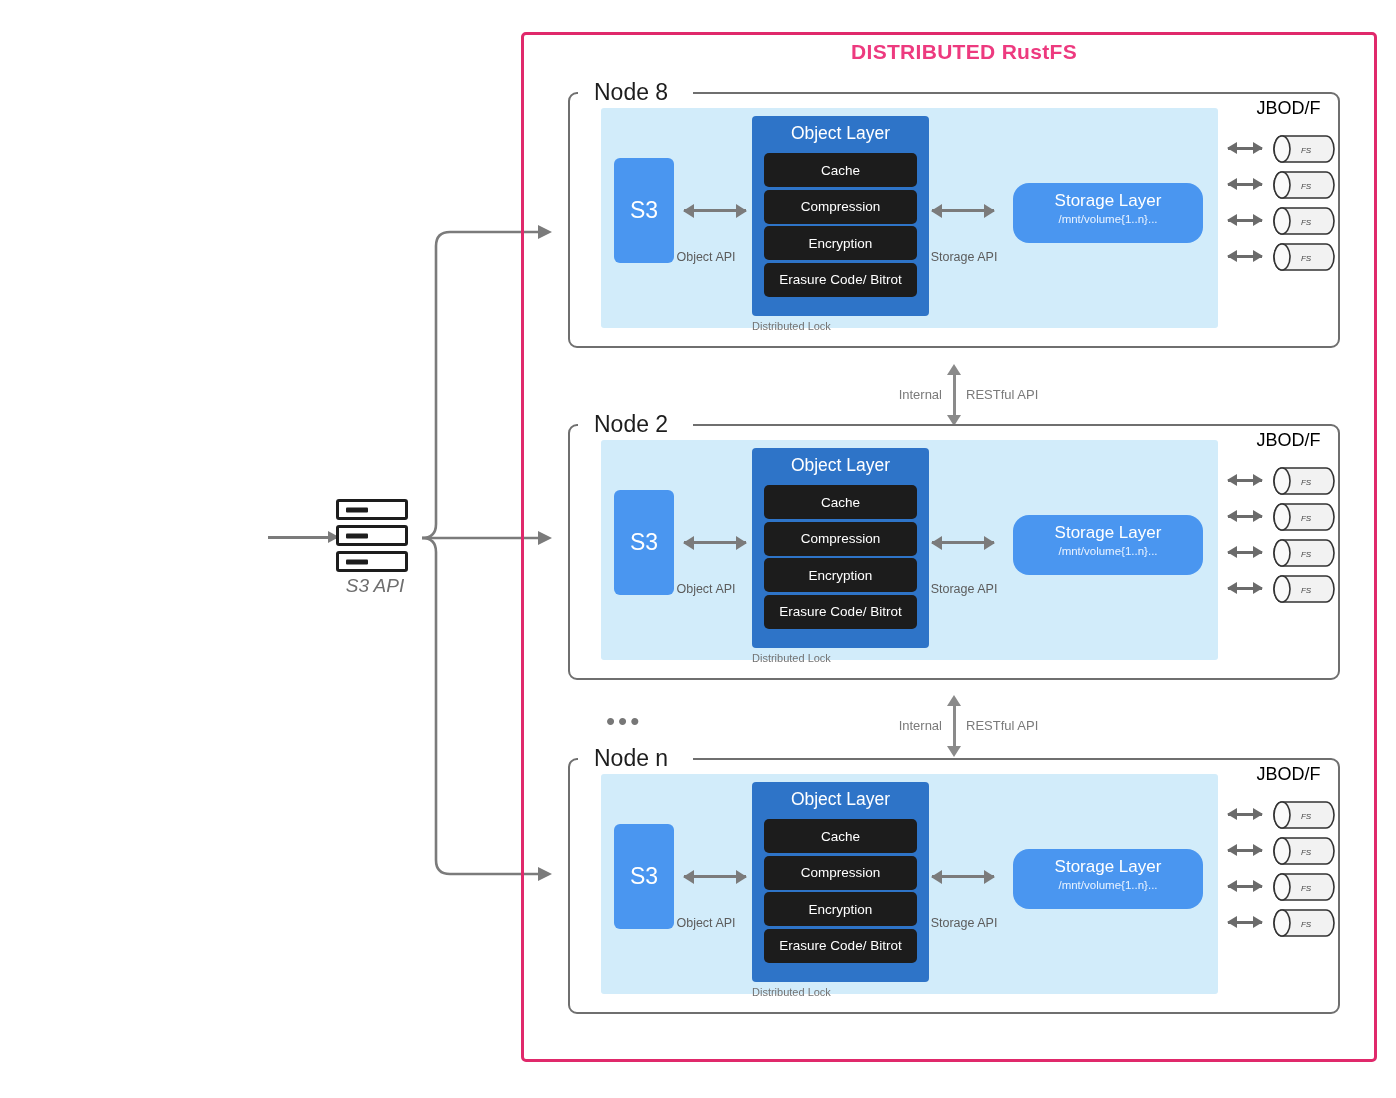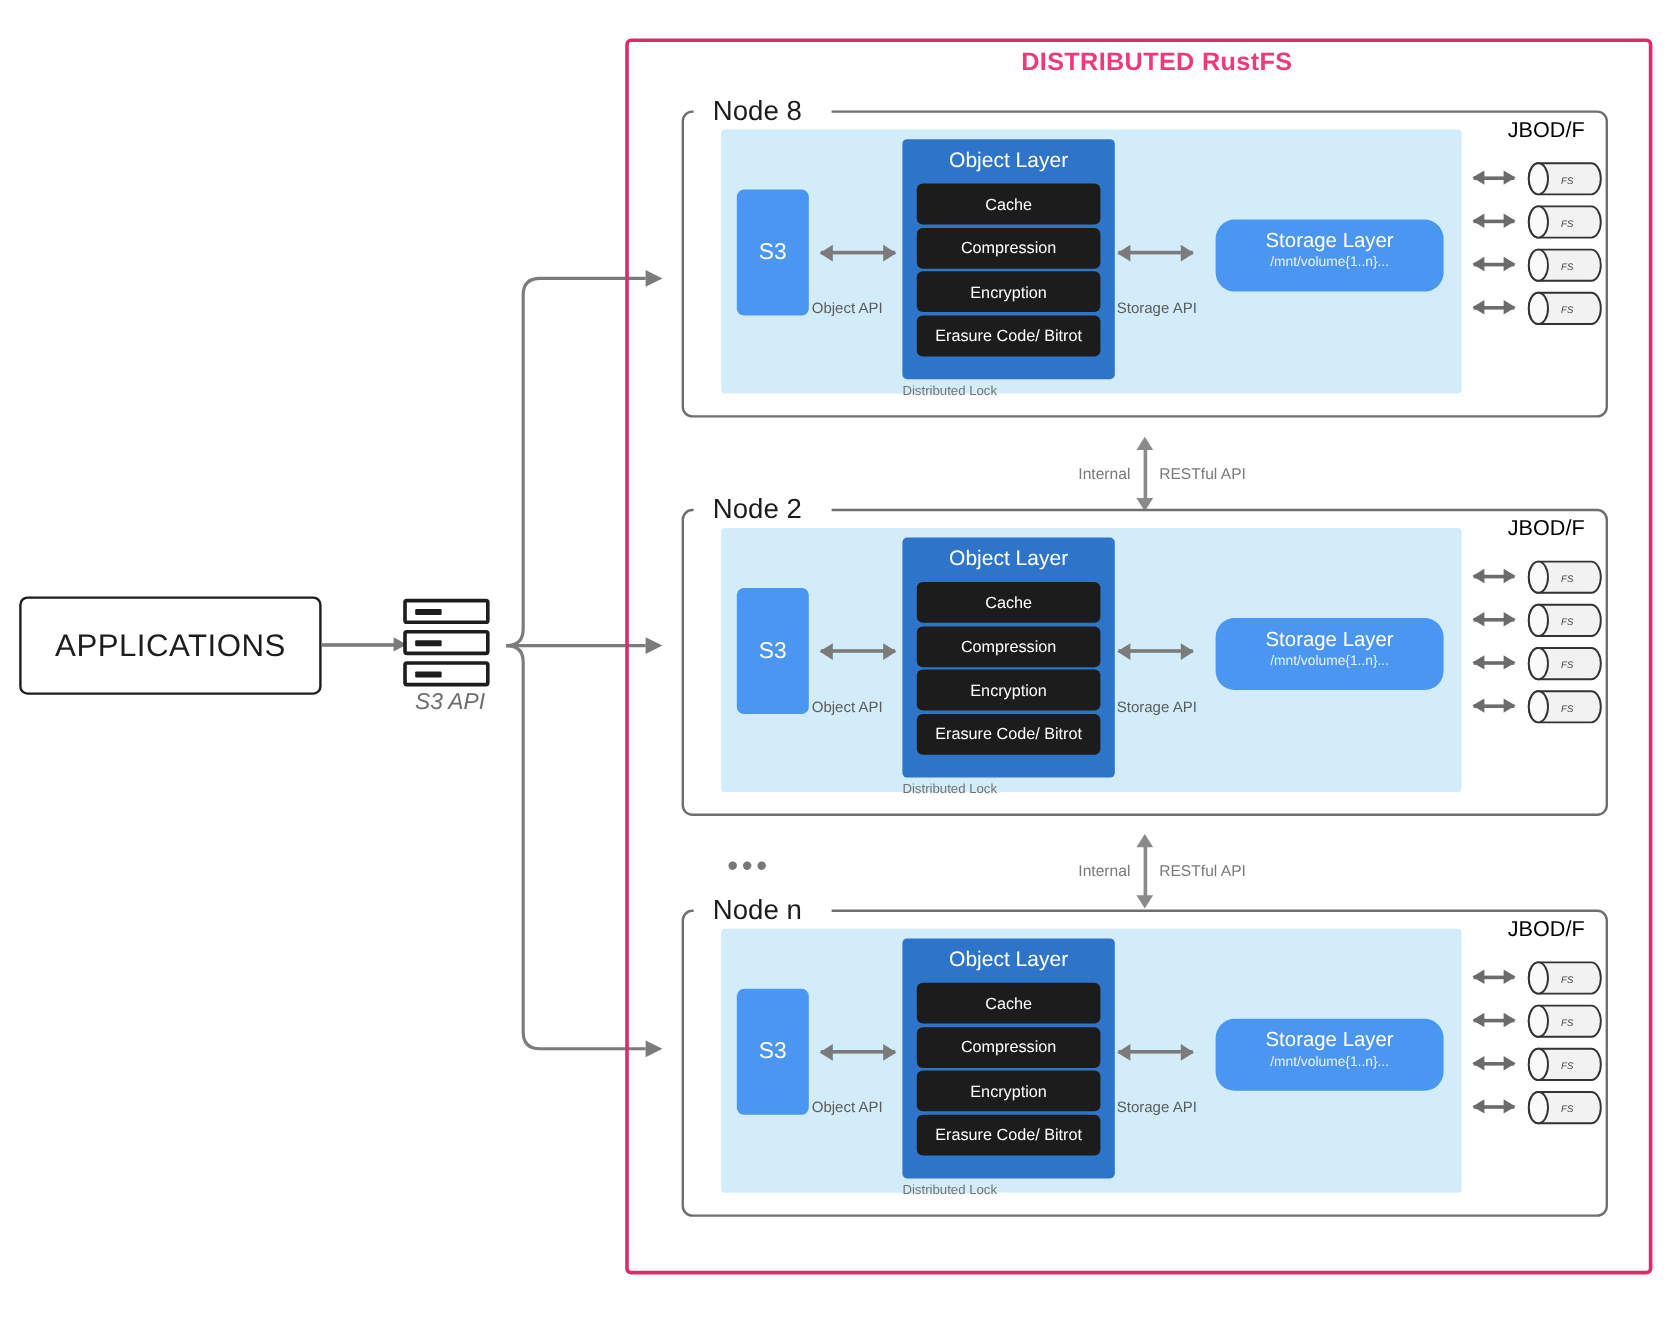--- a/index.html
+++ b/index.html
@@ -78,21 +78,21 @@
   .panel{
     position:absolute; left:33px; top:30px; width:617px; height:220px;
     background:#D2ECFA; border-radius:3px;
   }
 
   
   .s3-box{
     position:absolute; left:13px; top:50px; width:60px; height:105px;
     background:#4A96F0; border-radius:6px;
     display:flex; align-items:center; justify-content:center;
-    color:#fff; font-size:19px;
+    color:#fff; font-size:23px;
   }
   .object-api-lbl{
     position:absolute; left:60px; top:142px; width:90px; text-align:center;
     font-size:12.5px; color:#5c5c5c;
   }
 
   
   .harrow{ position:absolute; height:3px; background:#7b7b7b; }
   .harrow::before{
     content:""; position:absolute; left:-1px; top:-5.5px;
@@ -184,23 +184,20 @@
   .watermark{
     position:absolute; left:1010px; top:1046px; font-size:20px; color:#4d4d4d;
     white-space:nowrap; opacity:.85;
   }
 </style>
 </head>
 <body>
 
 <div id="canvas">
 
-  <div class="apps-box">
-    <span>APPLICATIONS</span>
-  </div>
   <div class="arrow-apps"></div>
 
   <div class="s3api-wrap">
     <div class="srv-unit"></div>
     <div class="srv-unit"></div>
     <div class="srv-unit"></div>
   </div>
   <div class="s3api-label">S3 API</div>
 
   <svg class="branch-svg" viewBox="0 0 160 900">

